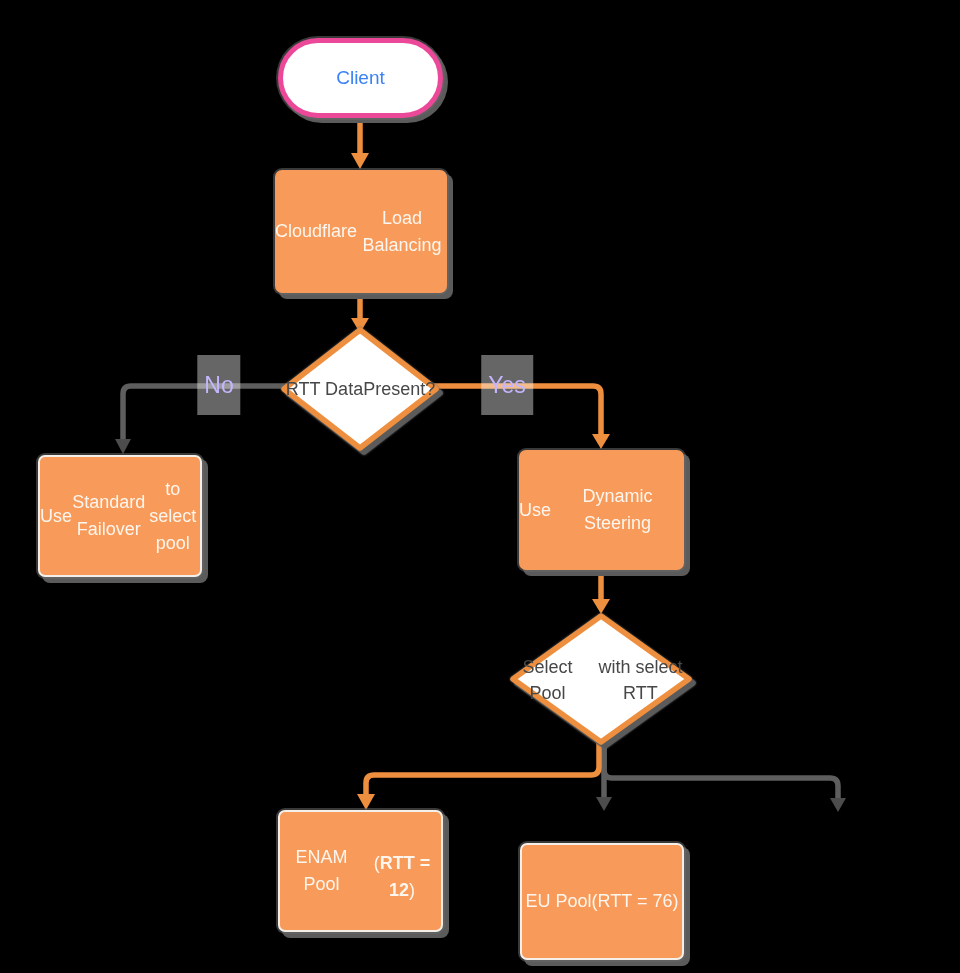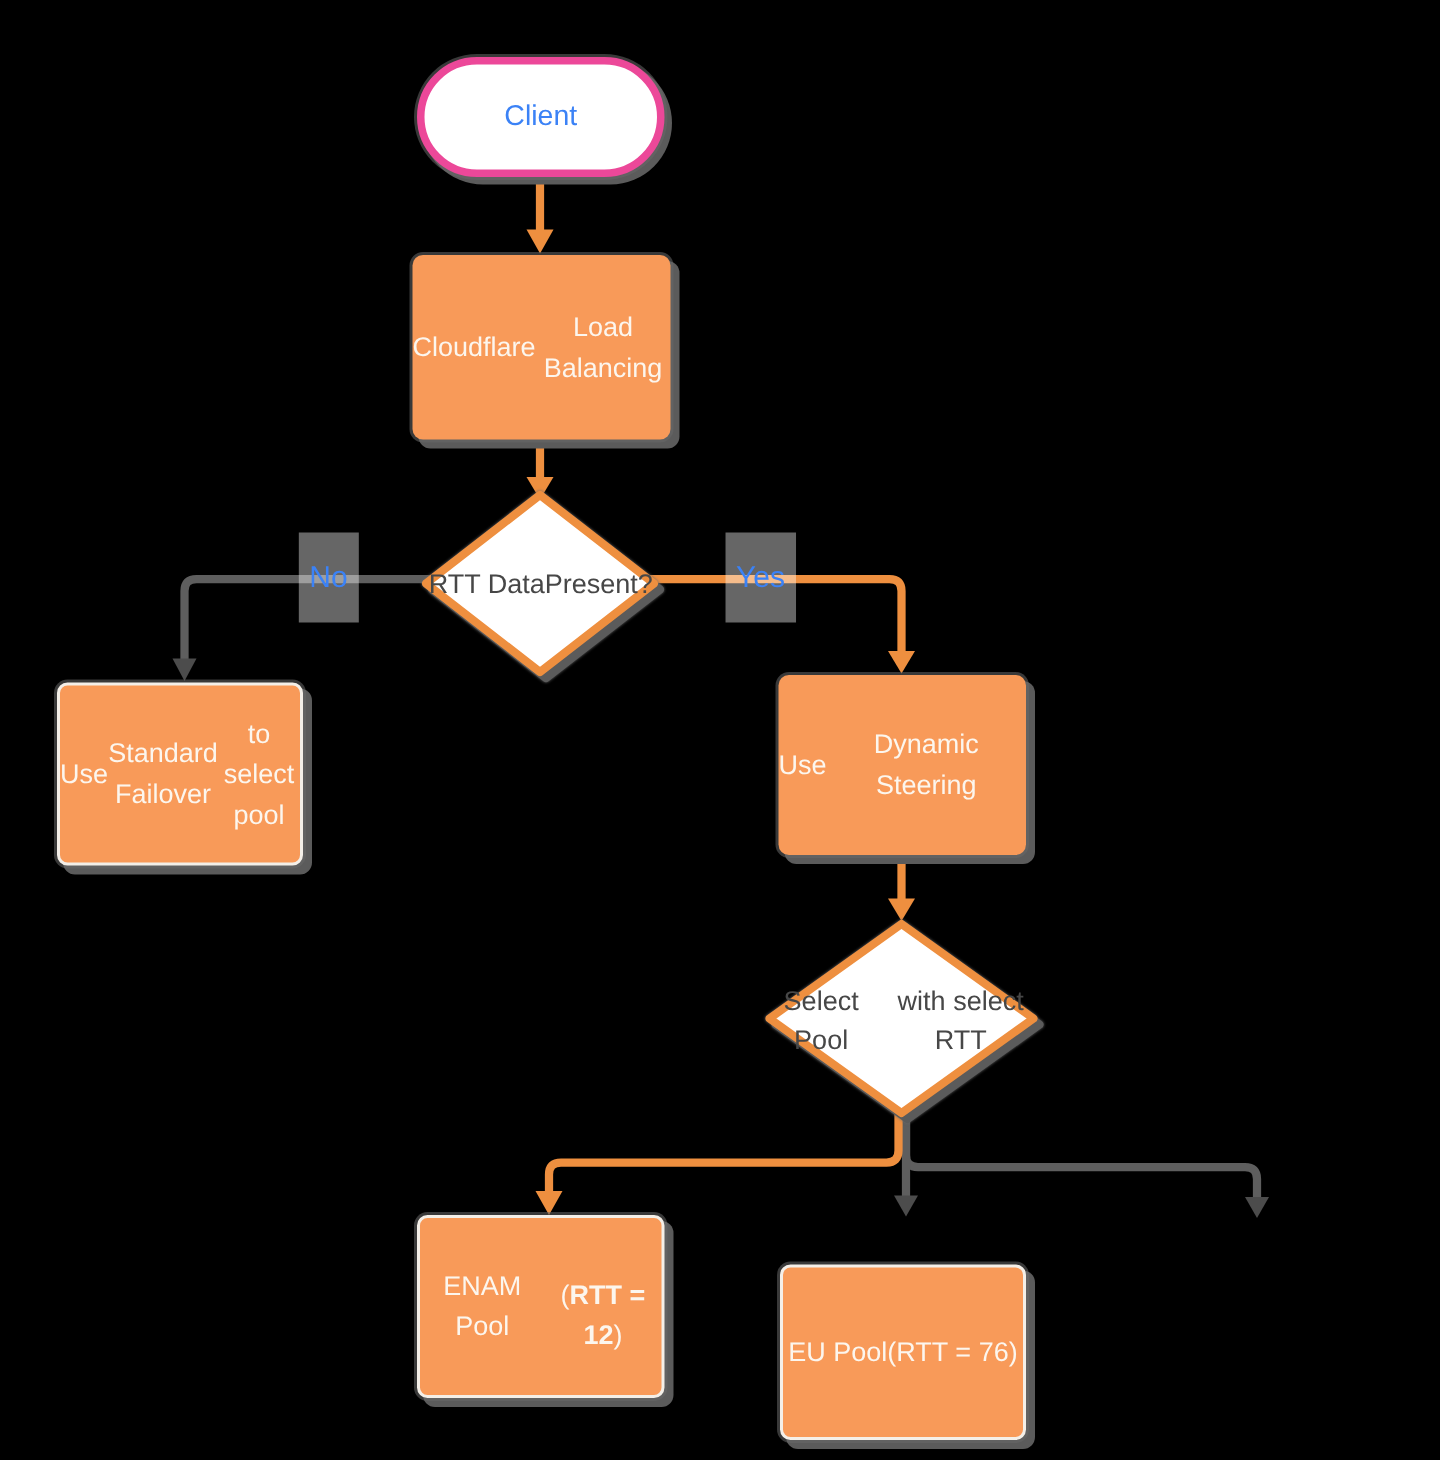--- a/index.html
+++ b/index.html
@@ -27,22 +27,22 @@
   }
   .diamond{position:absolute;z-index:2;}
   .diamond svg{display:block;filter:drop-shadow(4px 4px 0 #5B5B5B) drop-shadow(0 0 1px #6a6a6a);}
   .diamond-text{
     position:absolute;inset:0;display:flex;flex-direction:row;align-items:center;justify-content:center;
     text-align:center;color:#474747;font-size:18px;line-height:26px;
   }
   .diamond-text span{display:block;}
   .edge-label{
     position:absolute;z-index:3;transform:translate(-50%,-50%);
-    background:rgba(255,255,255,0.40);color:#3b82f6;
-    font-size:20px;line-height:20px;padding:20px 7px;white-space:nowrap;
+    background:rgba(255,255,255,0.40);color:#c4b5fd;
+    font-size:23px;line-height:20px;padding:20px 7px;white-space:nowrap;
   }
 </style>
 </head>
 <body>
 
 <div class="stage">
 
   <svg class="connectors" width="960" height="973" viewBox="0 0 960 973">
 
     <path d="M360,120 L360,156" stroke="#EE8F3F" stroke-width="5.5" fill="none"></path>

